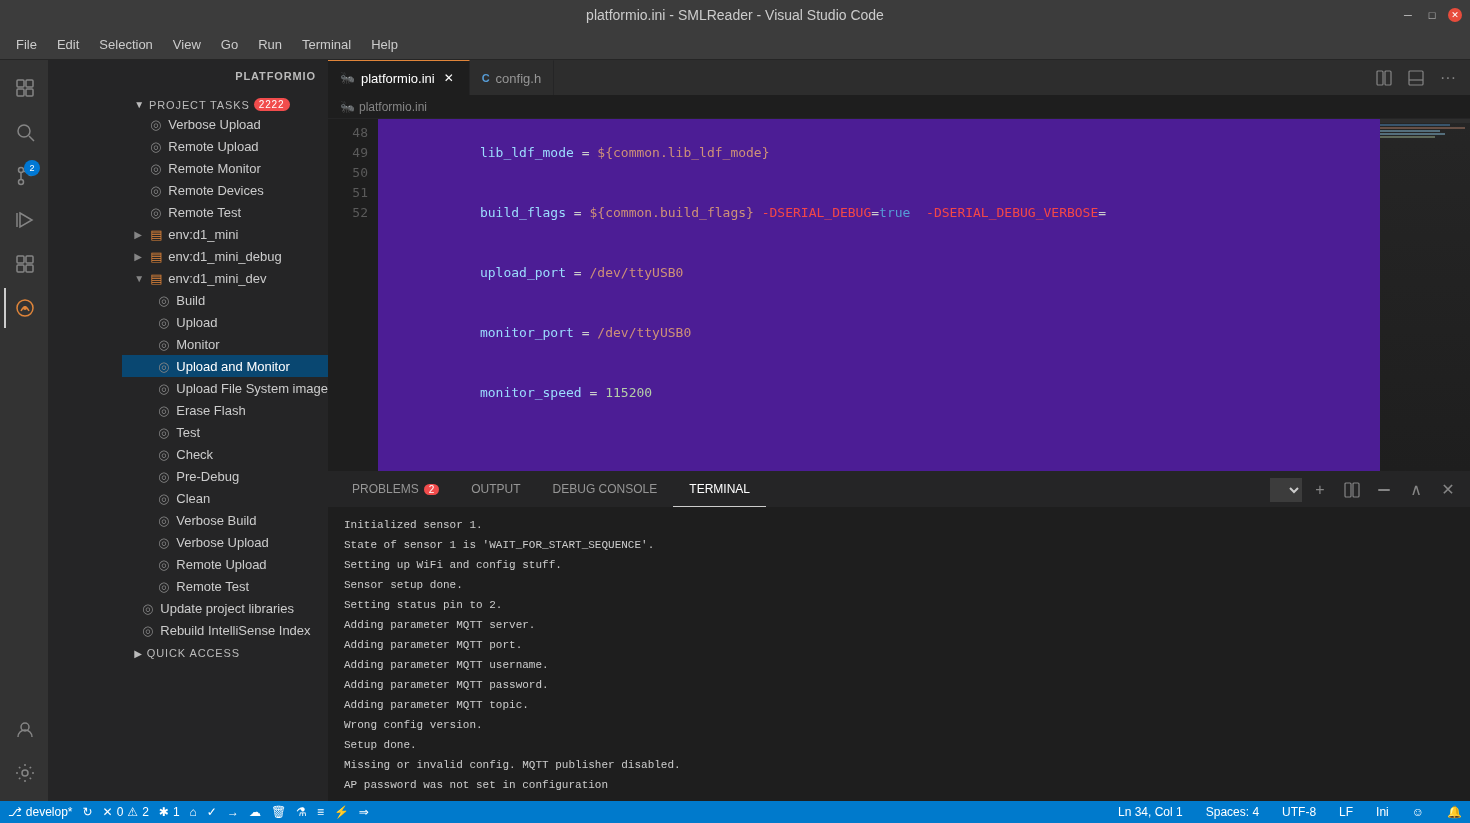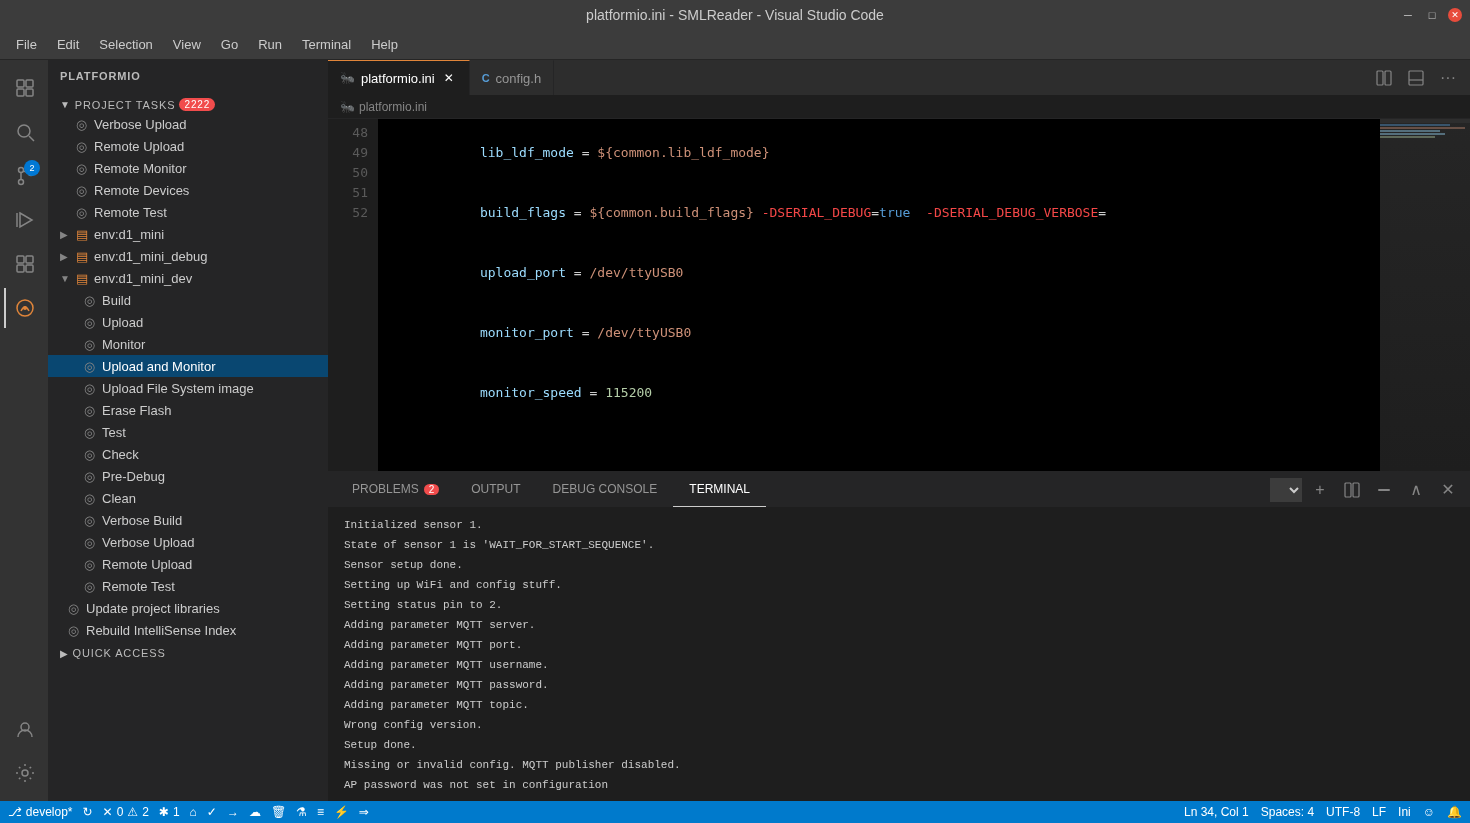--- a/index.html
+++ b/index.html
@@ -121,20 +121,21 @@
     .activity-spacer { flex: 1; }
 
     
     .sidebar {
       width: 280px;
       background: #252526;
       display: flex;
       flex-direction: column;
       overflow: hidden;
       flex-shrink: 0;
+      align-items: flex-end;
     }
     .sidebar-header {
       padding: 10px 12px;
       font-size: 11px;
       font-weight: bold;
       color: #bbbbbb;
       letter-spacing: 0.08em;
       text-transform: uppercase;
     }
     .sidebar-content {
@@ -266,21 +267,21 @@
       padding: 0 12px;
       font-size: 12px;
       color: #858585;
       flex-shrink: 0;
       border-bottom: 1px solid #252526;
     }
 
     
     .code-editor {
       flex: 1;
-      background: #000000;
+      background: #4c1d95;
       display: flex;
       overflow: hidden;
       position: relative;
     }
     .line-numbers {
       width: 50px;
       background: #1e1e1e;
       text-align: right;
       padding: 0 10px 0 0;
       color: #5a5a5a;
@@ -400,21 +401,21 @@
       background: #007acc;
       display: flex;
       align-items: center;
       padding: 0 8px;
       gap: 12px;
       flex-shrink: 0;
       font-size: 12px;
       color: #ffffff;
     }
     .status-left { display: flex; align-items: center; gap: 10px; }
-    .status-right { margin-left: auto; display: flex; align-items: center; gap: 12px; }
+    .status-right { margin-left: auto; display: flex; align-items: center; gap: 23px; }
     .status-item { display: flex; align-items: center; gap: 4px; cursor: pointer; }
 
     
     .minimap-preview {
       width: 90px;
       height: 100%;
       background: #1e1e1e;
       position: relative;
       overflow: hidden;
     }
@@ -760,22 +761,22 @@
                   <rect x="2" y="7" width="12" height="2" rx="1" fill="#858585"></rect>
                 </svg>
             </div>
             <div class="panel-tab-action">∧</div>
             <div class="panel-tab-action">✕</div>
           </div>
         </div>
         <div class="terminal-content">
           <div class="terminal-line">Initialized sensor 1.</div>
           <div class="terminal-line">State of sensor 1 is 'WAIT_FOR_START_SEQUENCE'.</div>
+          <div class="terminal-line">Setting up WiFi and config stuff.</div>
           <div class="terminal-line">Sensor setup done.</div>
-          <div class="terminal-line">Setting up WiFi and config stuff.</div>
           <div class="terminal-line">Setting status pin to 2.</div>
           <div class="terminal-line">Adding parameter MQTT server.</div>
           <div class="terminal-line">Adding parameter MQTT port.</div>
           <div class="terminal-line">Adding parameter MQTT username.</div>
           <div class="terminal-line">Adding parameter MQTT password.</div>
           <div class="terminal-line">Adding parameter MQTT topic.</div>
           <div class="terminal-line">Wrong config version.</div>
           <div class="terminal-line">Setup done.</div>
           <div class="terminal-line">Missing or invalid config. MQTT publisher disabled.</div>
           <div class="terminal-line">AP password was not set in configuration</div>

